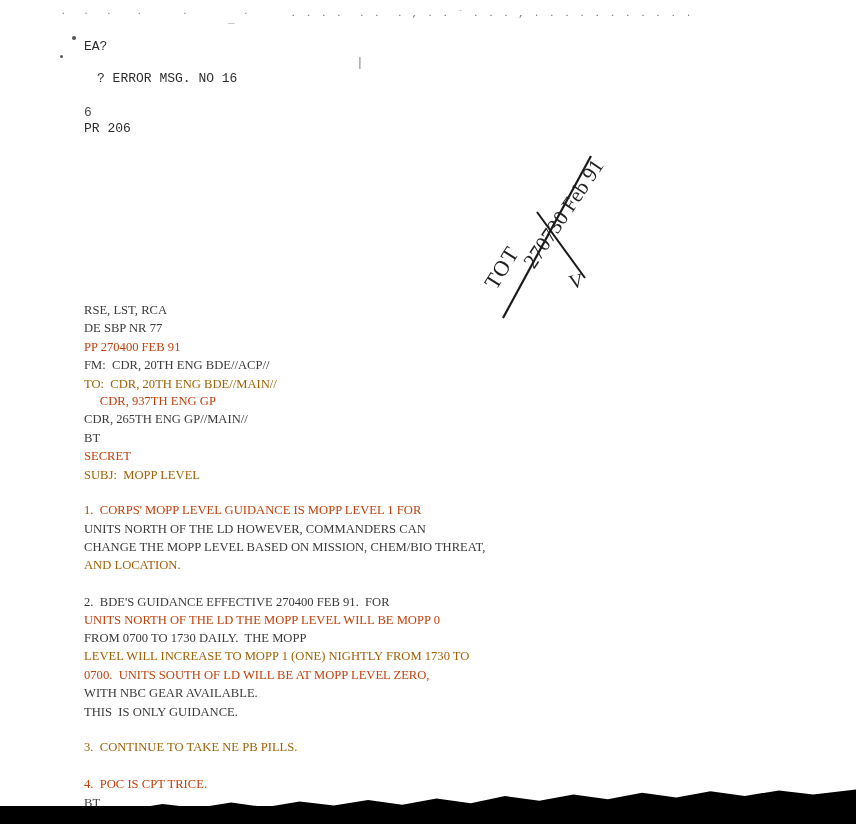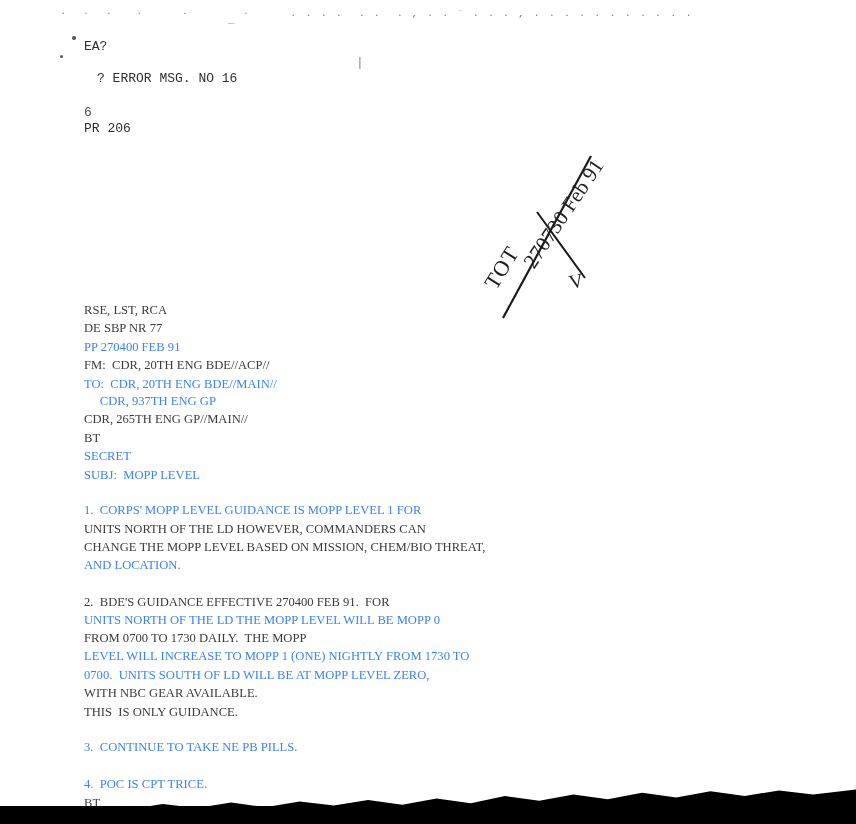--- a/index.html
+++ b/index.html
@@ -59,22 +59,22 @@
     line-height: 19.4px;
     color: #3a3a3a;
     white-space: pre;
     transform: scaleY(0.94);
     transform-origin: left top;
   }
   .msg .ln { display: block; height: 19.4px; font-family: Liberation Serif, serif; }
   .msg .blank { display: block; height: 19.4px; }
 
   
-  .msg .ln:nth-child(3n)  { color: #3b82f6; }
-  .msg .ln:nth-child(5n)  { color: #3b82f6; }
+  .msg .ln:nth-child(3n)  { color: #c2410c; }
+  .msg .ln:nth-child(5n)  { color: #a16207; }
 
   
   .handwrite {
     position: absolute;
     left: 495px;
     top: 150px;
     width: 200px;
     height: 175px;
   }
   .handwrite svg { position: absolute; left: 0; top: 0; }

